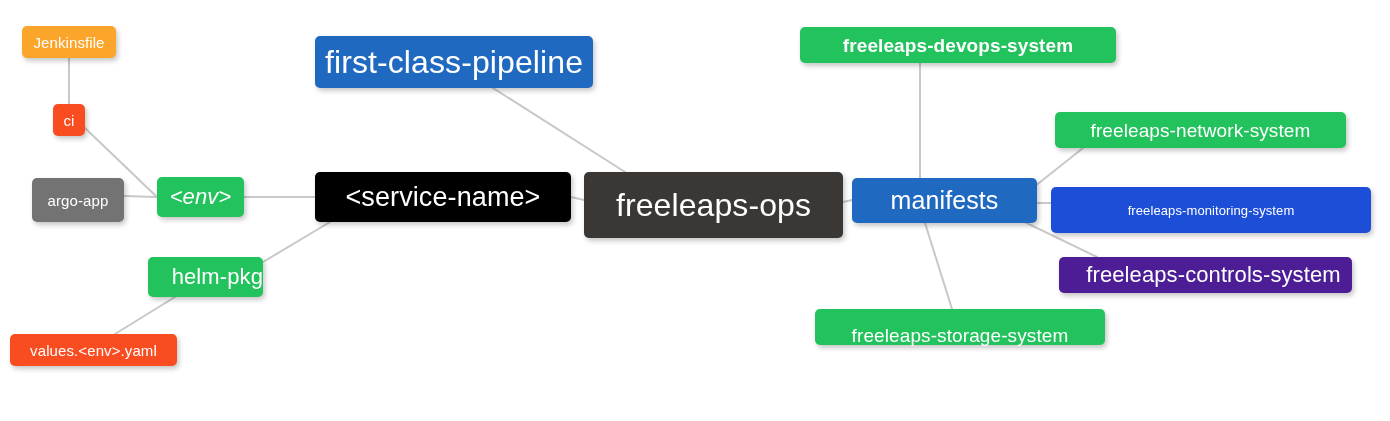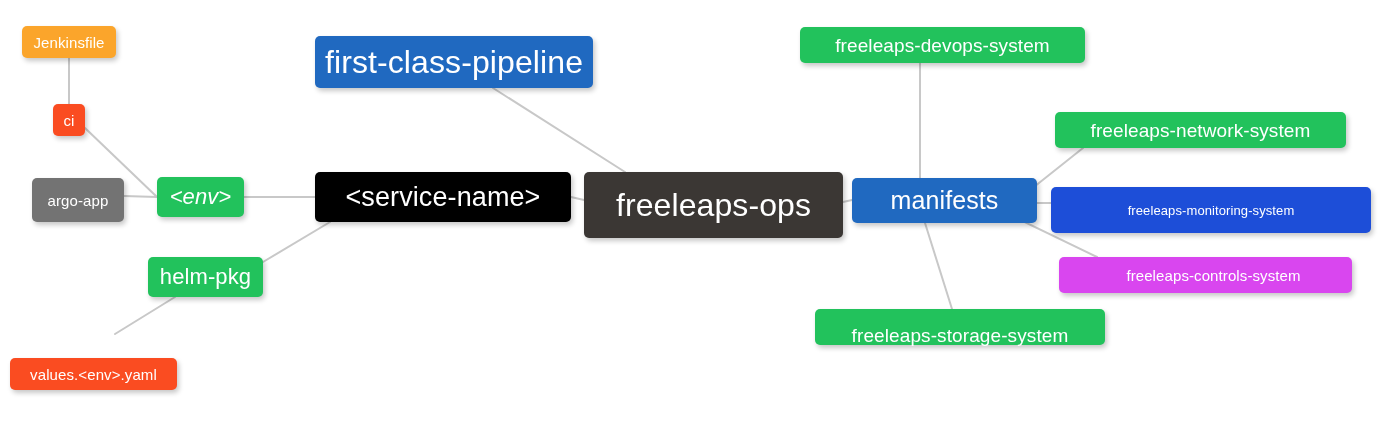--- a/index.html
+++ b/index.html
@@ -66,47 +66,47 @@
       </div>
       <div class="node" style="left: 53px; top: 104px; width: 32px; height: 32px; background: rgb(250, 76, 33); font-size: 15px;">
         <span>ci</span>
       </div>
       <div class="node" style="left: 32px; top: 178px; width: 92px; height: 44px; background: #737373; font-size: 15px;">
         <span>argo-app</span>
       </div>
       <div class="node" style="left: 157px; top: 177px; width: 87px; height: 40px; background: rgb(34, 194, 92); font-size: 22px; font-style: italic;">
         <span>&lt;env&gt;</span>
       </div>
-      <div class="node" style="left: 148px; top: 257px; width: 115px; height: 40px; background: rgb(34, 194, 92); font-size: 22px;">
+      <div class="node" style="left: 148px; top: 257px; width: 115px; height: 40px; background: rgb(34, 194, 92); font-size: 22px; justify-content: flex-end;">
         <span>helm-pkg</span>
       </div>
-      <div class="node" style="left: 10px; top: 334px; width: 167px; height: 32px; background: rgb(250, 76, 33); font-size: 15px; margin-top: 24px;">
+      <div class="node" style="left: 10px; top: 334px; width: 167px; height: 32px; background: rgb(250, 76, 33); font-size: 15px;">
         <span>values.&lt;env&gt;.yaml</span>
       </div>
       <div class="node" style="left: 315px; top: 36px; width: 278px; height: 52px; background: rgb(32, 105, 192); font-size: 32px;">
         <span>first-class-pipeline</span>
       </div>
       <div class="node" style="left: 315px; top: 172px; width: 256px; height: 50px; background: #000000; font-size: 27px;">
         <span>&lt;service-name&gt;</span>
       </div>
       <div class="node" style="left: 584px; top: 172px; width: 259px; height: 66px; background: rgb(59, 55, 52); font-size: 32px;">
         <span>freeleaps-ops</span>
       </div>
       <div class="node" style="left: 852px; top: 178px; width: 185px; height: 45px; background: rgb(32, 105, 192); font-size: 25px;">
         <span>manifests</span>
       </div>
-      <div class="node" style="left: 800px; top: 27px; width: 285px; height: 36px; background: rgb(34, 194, 92); font-size: 19px;">
+      <div class="node" style="left: 800px; top: 27px; width: 316px; height: 36px; background: rgb(34, 194, 92); font-size: 19px; font-weight: bold;">
         <span>freeleaps-devops-system</span>
       </div>
       <div class="node" style="left: 1055px; top: 112px; width: 291px; height: 36px; background: rgb(34, 194, 92); font-size: 19px;">
         <span>freeleaps-network-system</span>
       </div>
       <div class="node" style="left: 1051px; top: 187px; width: 320px; height: 46px; background: #1d4ed8; font-size: 13px;">
         <span>freeleaps-monitoring-system</span>
       </div>
-      <div class="node" style="left: 1059px; top: 257px; width: 293px; height: 36px; background: #d946ef; font-size: 15px; padding-left: 16px;">
+      <div class="node" style="left: 1059px; top: 257px; width: 293px; height: 36px; background: #4c1d95; font-size: 22px; padding-left: 16px;">
         <span>freeleaps-controls-system</span>
       </div>
       <div class="node" style="left: 815px; top: 309px; width: 290px; height: 36px; background: rgb(34, 194, 92); font-size: 19px; align-items: flex-end;">
         <span>freeleaps-storage-system</span>
       </div>
     </div>
 </div>
 
 </body></html>

